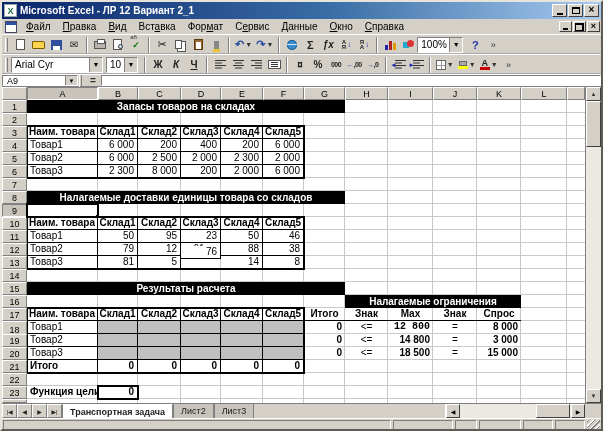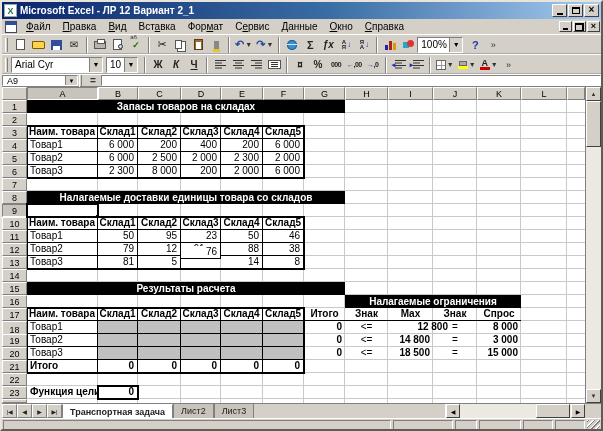--- a/index.html
+++ b/index.html
@@ -505,21 +505,21 @@
         <div class="cell ctr bold" style="left: 431px; top: 221px; width: 44px; height: 13px; border-bottom: 1px solid rgb(0, 0, 0);">Знак</div>
         <div class="cell ctr bold" style="left: 475px; top: 221px; width: 44px; height: 13px; border-bottom: 1px solid rgb(0, 0, 0);">Спрос</div>
         <div class="cell lbl bordered" style="left: 25px; top: 234px; width: 71px; height: 13px;">Товар1</div>
         <div class="cell num bordered gray" style="left: 96px; top: 234px; width: 40px; height: 13px;"></div>
         <div class="cell num bordered gray" style="left: 136px; top: 234px; width: 43px; height: 13px;"></div>
         <div class="cell num bordered gray" style="left: 179px; top: 234px; width: 40px; height: 13px;"></div>
         <div class="cell num bordered gray" style="left: 219px; top: 234px; width: 42px; height: 13px;"></div>
         <div class="cell num bordered gray" style="left: 261px; top: 234px; width: 41px; height: 13px;"></div>
         <div class="cell num bold" style="left: 302px; top: 234px; width: 41px; height: 13px;">0</div>
         <div class="cell ctr" style="left: 343px; top: 234px; width: 43px; height: 13px;">&lt;=</div>
-        <div class="cell num bold" style="left: 404px; top: 234px; width: 45px; height: 13px;">12 800</div>
+        <div class="cell num bold" style="left: 386px; top: 234px; width: 45px; height: 13px; font-family: Liberation Mono, monospace;">12 800</div>
         <div class="cell ctr" style="left: 431px; top: 234px; width: 44px; height: 13px;">=</div>
         <div class="cell num bold" style="left: 475px; top: 234px; width: 44px; height: 13px;">8 000</div>
         <div class="cell lbl bordered" style="left: 25px; top: 247px; width: 71px; height: 13px;">Товар2</div>
         <div class="cell num bordered gray" style="left: 96px; top: 247px; width: 40px; height: 13px;"></div>
         <div class="cell num bordered gray" style="left: 136px; top: 247px; width: 43px; height: 13px;"></div>
         <div class="cell num bordered gray" style="left: 179px; top: 247px; width: 40px; height: 13px;"></div>
         <div class="cell num bordered gray" style="left: 219px; top: 247px; width: 42px; height: 13px;"></div>
         <div class="cell num bordered gray" style="left: 261px; top: 247px; width: 41px; height: 13px;"></div>
         <div class="cell num bold" style="left: 302px; top: 247px; width: 41px; height: 13px;">0</div>
         <div class="cell ctr" style="left: 343px; top: 247px; width: 43px; height: 13px;">&lt;=</div>

